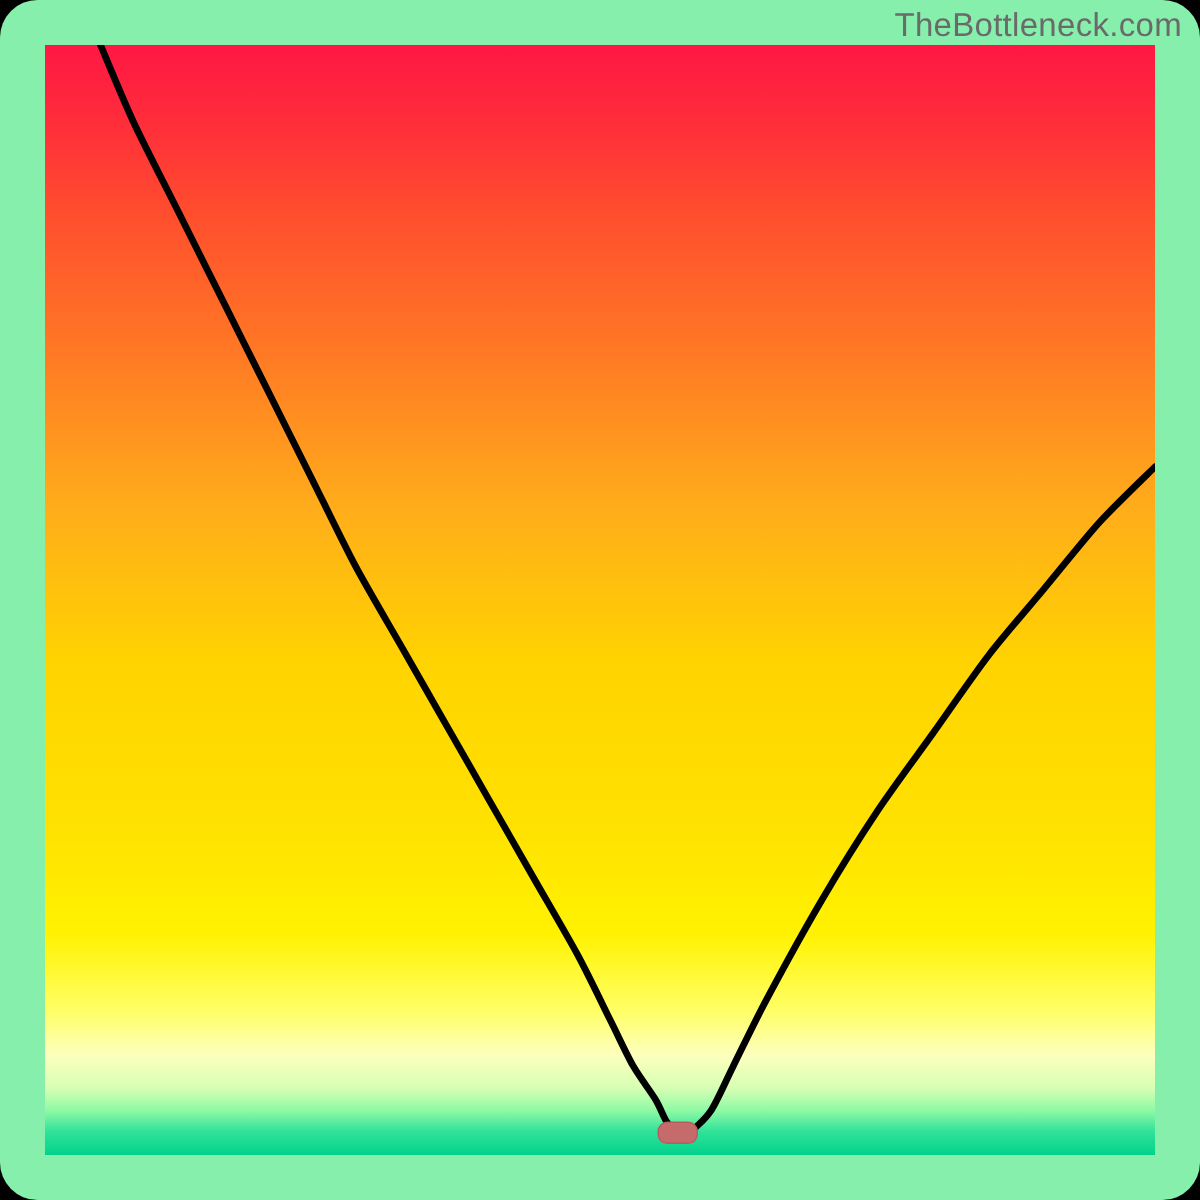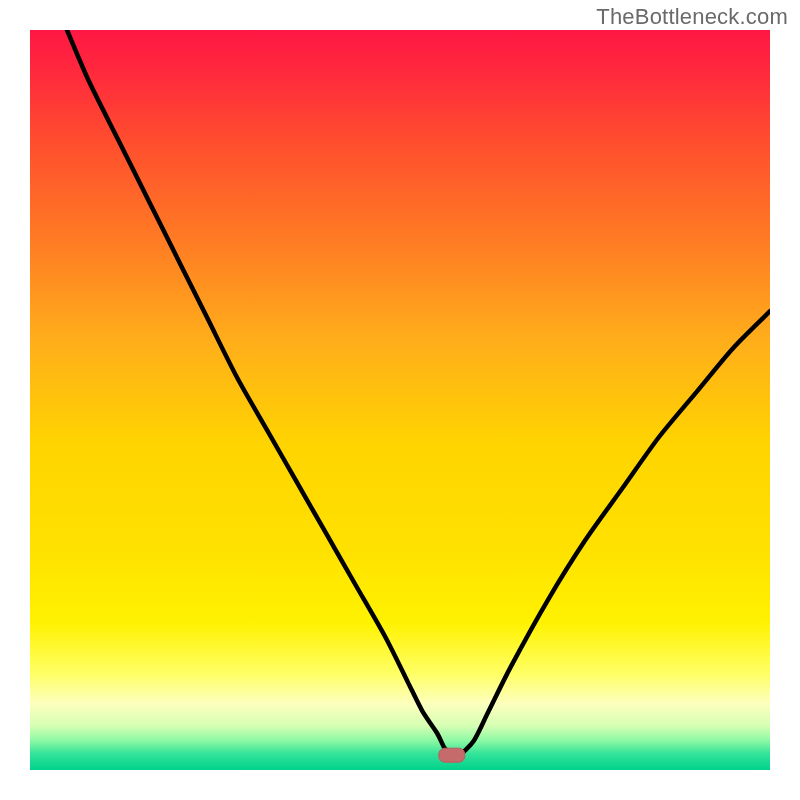--- a/index.html
+++ b/index.html
@@ -8,21 +8,22 @@
     width: 800px;
     height: 800px;
     background: #000;
     overflow: hidden;
     font-family: Arial, Helvetica, sans-serif;
   }
   .outer {
     position: relative;
     width: 800px;
     height: 800px;
-    background: #ffffff;
+    background: #86efac;
+    border-radius: 25px;
   }
   .watermark {
     position: absolute;
     top: 4px;
     right: 12px;
     color: #6a6a6a;
     font-size: 22px;
     font-weight: 500;
     letter-spacing: 0.2px;
     z-index: 30;

